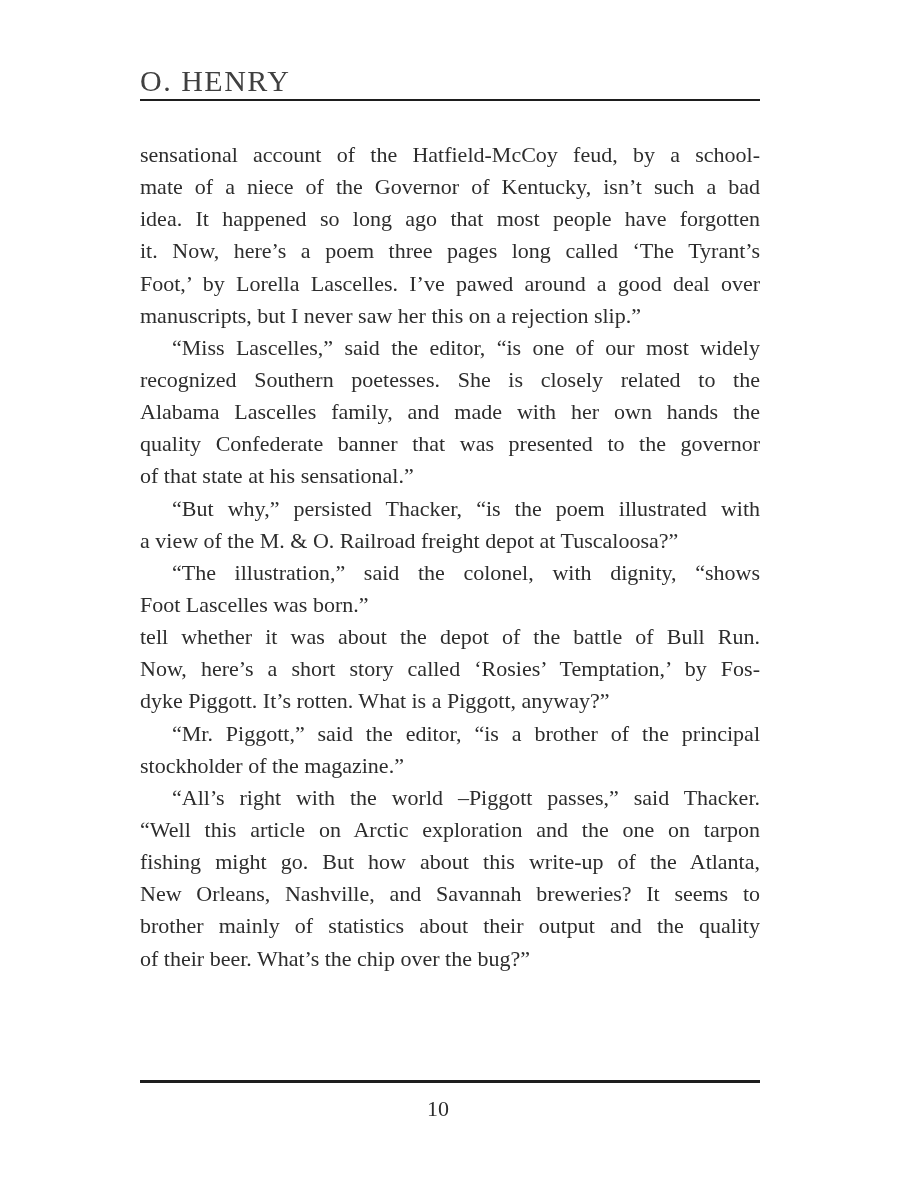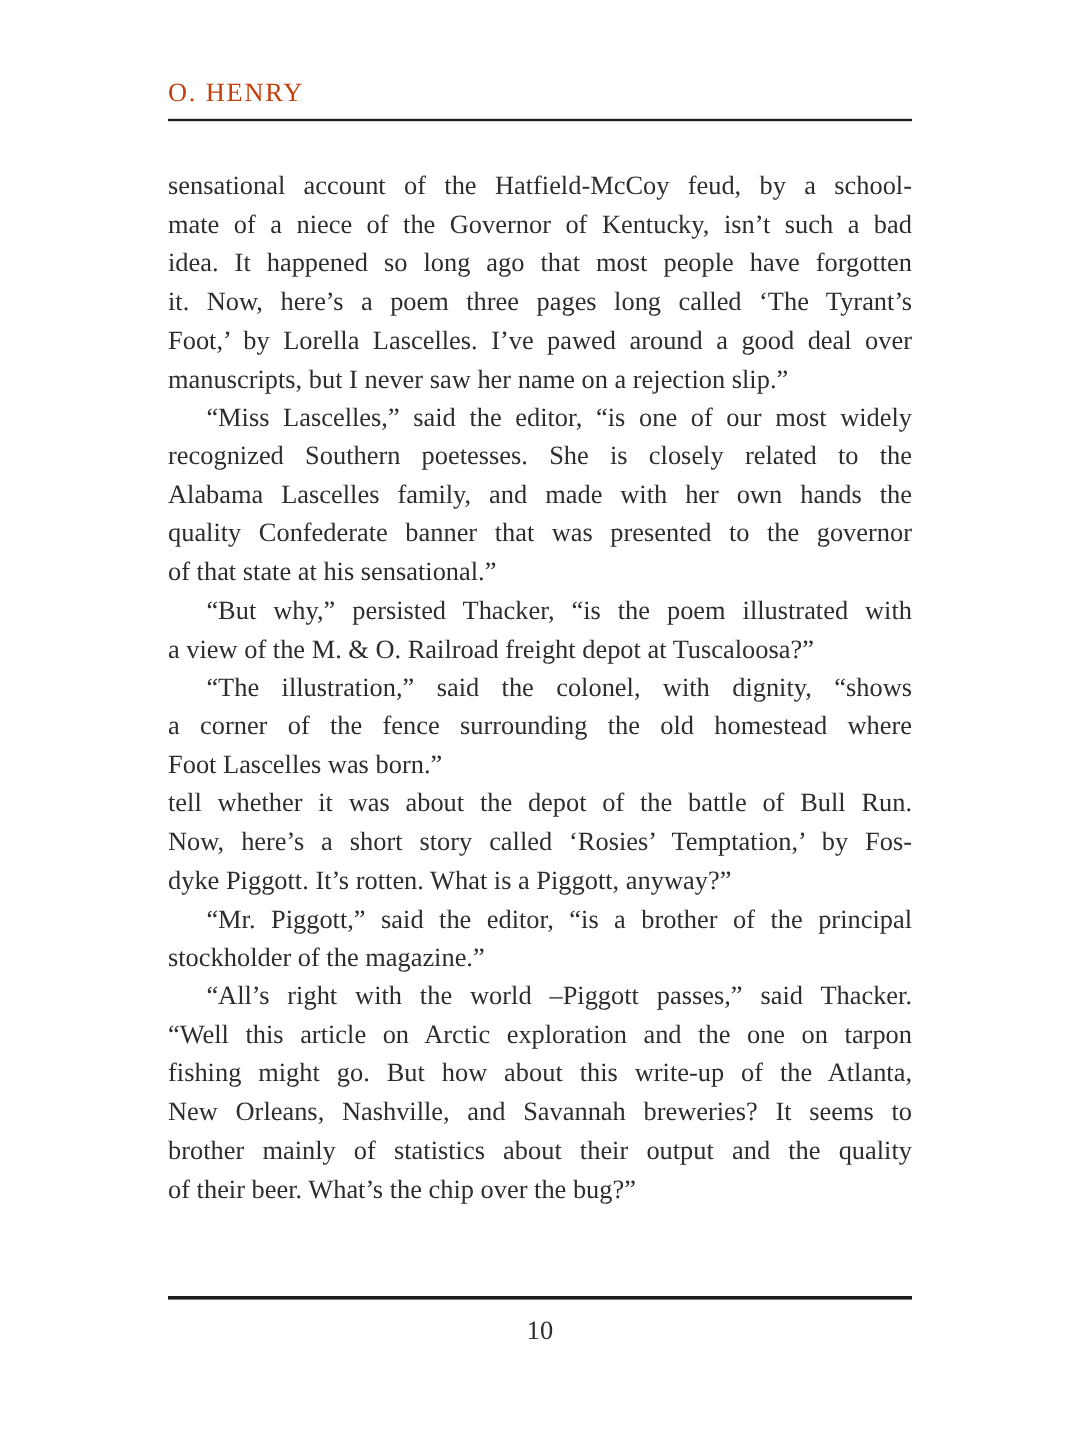--- a/index.html
+++ b/index.html
@@ -14,23 +14,23 @@
     background: #ffffff;
     font-family: "Liberation Serif", "DejaVu Serif", serif;
     color: #2d2d2d;
     overflow: hidden;
   }
   .running-header {
     position: absolute;
     left: 140px;
     top: 64px;
     width: 620px;
-    font-size: 22px;
+    font-size: 30px;
     letter-spacing: 1.5px;
-    color: #c2410c;
+    color: #404040;
   }
   .header-rule {
     position: absolute;
     left: 140px;
     top: 99px;
     width: 620px;
     height: 2px;
     background: #1e1e1e;
   }
   .body-text {
@@ -57,21 +57,21 @@
   .footer-rule {
     position: absolute;
     left: 140px;
     top: 1080px;
     width: 620px;
     height: 3px;
     background: #1e1e1e;
   }
   .page-number {
     position: absolute;
-    left: 140px;
+    left: 128px;
     top: 1096px;
     width: 620px;
     text-align: center;
     font-size: 22px;
     color: #2d2d2d;
   }
 </style>
 </head>
 <body>
 
@@ -81,33 +81,32 @@
 
   <div class="header-rule"></div>
 
   <div class="body-text">
 
     <div class="line">sensational account of the Hatfield-McCoy feud, by a school-</div>
     <div class="line">mate of a niece of the Governor of Kentucky, isn’t such a bad</div>
     <div class="line">idea. It happened so long ago that most people have forgotten</div>
     <div class="line">it. Now, here’s a poem three pages long called ‘The Tyrant’s</div>
     <div class="line">Foot,’ by Lorella Lascelles. I’ve pawed around a good deal over</div>
-    <div class="line pl">manuscripts, but I never saw her name on a rejection slip.”</div>
+    <div class="line pl">manuscripts, but I never saw her this on a rejection slip.”</div>
 
     <div class="line ind">“Miss Lascelles,” said the editor, “is one of our most widely</div>
     <div class="line">recognized Southern poetesses. She is closely related to the</div>
     <div class="line">Alabama Lascelles family, and made with her own hands the</div>
     <div class="line">quality Confederate banner that was presented to the governor</div>
     <div class="line pl">of that state at his sensational.”</div>
 
     <div class="line ind">“But why,” persisted Thacker, “is the poem illustrated with</div>
     <div class="line pl">a view of the M. &amp; O. Railroad freight depot at Tuscaloosa?”</div>
 
     <div class="line ind">“The illustration,” said the colonel, with dignity, “shows</div>
-    <div class="line">a corner of the fence surrounding the old homestead where</div>
     <div class="line pl">Foot Lascelles was born.”</div>
 
     <div class="line">tell whether it was about the depot of the battle of Bull Run.</div>
     <div class="line">Now, here’s a short story called ‘Rosies’ Temptation,’ by Fos-</div>
     <div class="line pl">dyke Piggott. It’s rotten. What is a Piggott, anyway?”</div>
 
     <div class="line ind">“Mr. Piggott,” said the editor, “is a brother of the principal</div>
     <div class="line pl">stockholder of the magazine.”</div>
 
     <div class="line ind">“All’s right with the world –Piggott passes,” said Thacker.</div>

